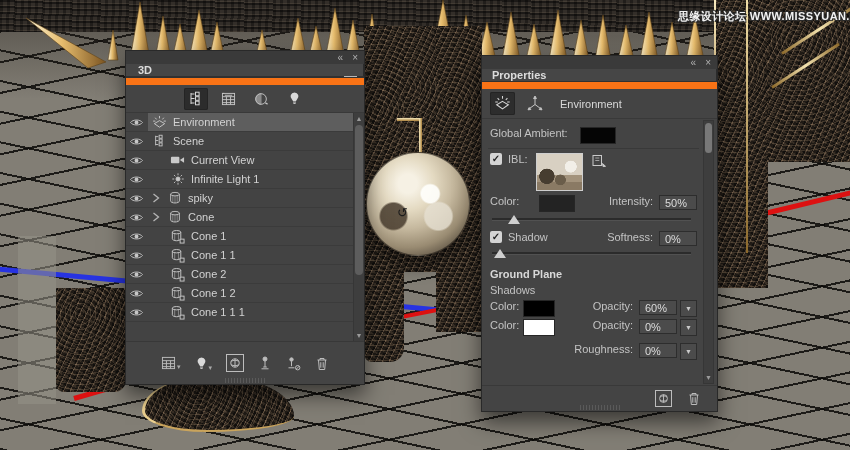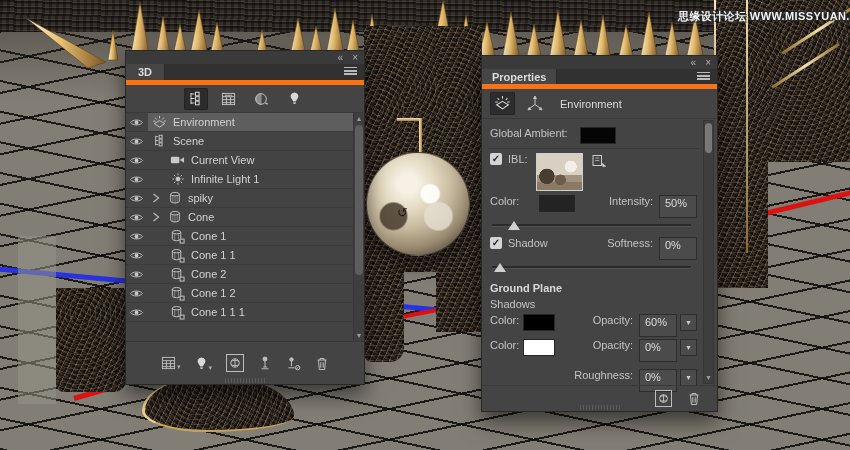--- a/index.html
+++ b/index.html
@@ -53,21 +53,21 @@
   .wire-h{position:absolute;left:397px;top:118px;width:25px;height:3px;background:linear-gradient(#f7e9bd,#a87f3a);}
   .wire-v{position:absolute;left:419px;top:118px;width:3px;height:46px;background:linear-gradient(90deg,#f7e9bd,#a87f3a);}
   .watermark{position:absolute;left:678px;top:9px;font-size:11px;font-weight:bold;color:#f2f2f2;letter-spacing:.4px;
     text-shadow:1px 1px 0 #2a2a2a,-1px -1px 0 #2a2a2a,1px -1px 0 #2a2a2a,-1px 1px 0 #2a2a2a;white-space:nowrap;}
   
   .panel{position:absolute;background:#444;border:1px solid #292929;box-shadow:0 10px 20px rgba(0,0,0,.55);}
   .p3d{left:125px;top:50px;width:240px;height:335px;}
   .pprops{left:481px;top:55px;width:237px;height:357px;}
   .titlebar{height:13px;background:#3a3a3a;display:flex;justify-content:flex-end;align-items:center;gap:9px;padding:0 6px;}
   .tb-ico{color:#b2b2b2;font-size:10px;line-height:10px;}
-  .tabrow{height:21px;background:#313131;display:flex;align-items:stretch;border-bottom:5px solid #f97316;}
+  .tabrow{height:21px;background:#313131;display:flex;align-items:stretch;border-bottom:7px solid #f97316;flex-direction:column;}
   .tab{background:#464646;padding:0 12px;display:flex;align-items:center;color:#dcdcdc;border-right:1px solid #2b2b2b;}
   .menu-ico{width:13px;height:10px;margin:auto 7px auto auto;
     background:repeating-linear-gradient(180deg,#b9b9b9 0 1.5px,transparent 1.5px 3.2px);}
   .filters{height:28px;display:flex;align-items:center;justify-content:center;gap:9px;border-bottom:1px solid #393939;}
   .f-ico{width:24px;height:22px;display:flex;align-items:center;justify-content:center;border-radius:2px;}
   .f-ico.sel{background:#2c2c2c;box-shadow:inset 0 0 0 1px #242424;}
   .list{position:relative;height:228px;overflow:hidden;background:#434343;}
   .lrow{position:relative;height:19px;border-bottom:1px solid #3b3b3b;}
   .eye{position:absolute;left:3px;top:4px;width:16px;}
   .lcontent{position:absolute;left:22px;right:11px;top:0;bottom:0;display:flex;align-items:center;gap:6px;padding-left:4px;}
@@ -89,21 +89,21 @@
   .phead{height:30px;display:flex;align-items:center;gap:7px;padding:0 8px;border-bottom:1px solid #393939;}
   .ph-ico{width:25px;height:23px;display:flex;align-items:center;justify-content:center;border-radius:2px;}
   .ph-ico.sel{background:#2d2d2d;box-shadow:inset 0 0 0 1px #242424;}
   .ph-title{margin-left:6px;color:#d8d8d8;}
   .pcontent{position:relative;padding:5px 20px 0 8px;height:268px;}
   .prow{display:flex;}
   .lab{color:#c3c3c3;white-space:nowrap;}
   .sect{font-weight:bold;color:#d8d8d8;}
   .hr{height:1px;background:#393939;margin:4px -2px;}
   .swatch{display:inline-block;border:1px solid #262626;}
-  .field{background:#4b4b4b;border:1px solid #2d2d2d;padding:1px 5px;min-width:38px;height:23px;color:#dcdcdc;line-height:13px;}
+  .field{background:#4b4b4b;border:1px solid #2d2d2d;padding:1px 5px;min-width:38px;height:15px;color:#dcdcdc;line-height:13px;}
   .chevbox{width:17px;height:17px;background:#4b4b4b;border:1px solid #2d2d2d;display:flex;align-items:center;justify-content:center;color:#c9c9c9;font-size:7px;margin-left:3px;}
   .cb{width:12px;height:12px;background:#d4d4d4;border-radius:2px;color:#1f1f1f;font-size:10px;font-weight:bold;
      display:flex;align-items:center;justify-content:center;line-height:1;margin-right:6px;}
   .cb::after{content:"✓";}
   .slider{position:relative;height:11px;margin:2px 6px 0 2px;}
   .slider .track{position:absolute;left:0;right:0;top:4px;height:2px;background:#2b2b2b;box-shadow:0 1px 0 rgba(255,255,255,.07);}
   .thumb{position:absolute;top:1px;width:0;height:0;border-left:6px solid transparent;border-right:6px solid transparent;border-bottom:9px solid #cfcfcf;}
   .iblthumb{width:47px;height:38px;border:1px solid #cfcfcf;margin:0 8px;flex:none;
     background:
       radial-gradient(circle at 75% 35%,#f2efe8 0 14%,transparent 15%),

